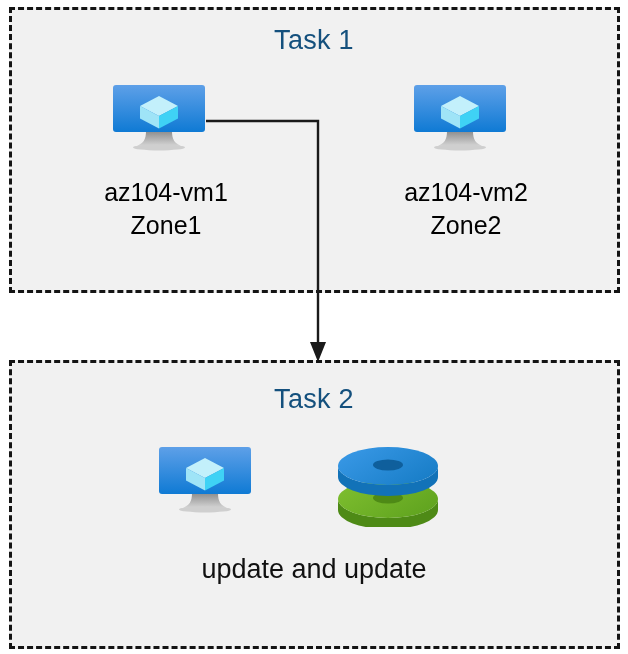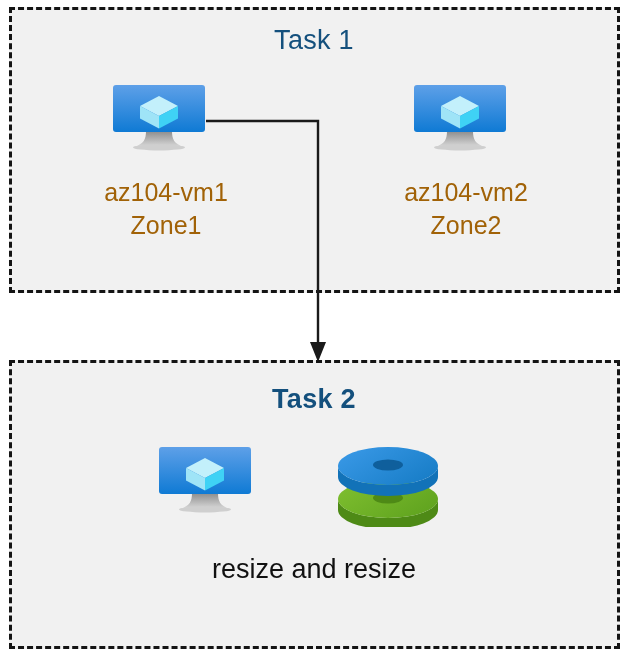--- a/index.html
+++ b/index.html
@@ -49,26 +49,26 @@
     position: absolute;
     width: 100%;
     text-align: center;
     color: #14507d;
     font-size: 27px;
     line-height: 1.1;
     letter-spacing: 0.3px;
     white-space: nowrap;
   }
   #task1-title { left: 0; top: 26px; }
-  #task2-title { left: 0; top: 385px; font-weight: bold; }
+  #task2-title { left: 0; top: 385px; }
 
   .vm-label {
     position: absolute;
     text-align: center;
-    color: #a16207;
+    color: #000000;
     font-size: 25px;
     line-height: 1.32;
     white-space: pre-line;
   }
   #vm1-label { left: 45px;  top: 176px; width: 242px; }
   #vm2-label { left: 345px; top: 176px; width: 242px; text-align: center; }
 
   #task2-caption {
     position: absolute;
     left: 0;
@@ -218,15 +218,15 @@
       </g>
 
       <g>
         <path d="M4 23 a50 19 0 0 0 100 0 v11 a50 19 0 0 1 -100 0 z" fill="#1272b8"></path>
         <ellipse cx="54" cy="23" rx="50" ry="19" fill="url(#blueTop)"></ellipse>
         <ellipse cx="54" cy="22" rx="15" ry="5.5" fill="#0f5f9c"></ellipse>
       </g>
     </svg>
   </div>
 
-  <div id="task2-caption">resize and resize</div>
+  <div id="task2-caption">update and update</div>
 
 </div>
 
 </body></html>

